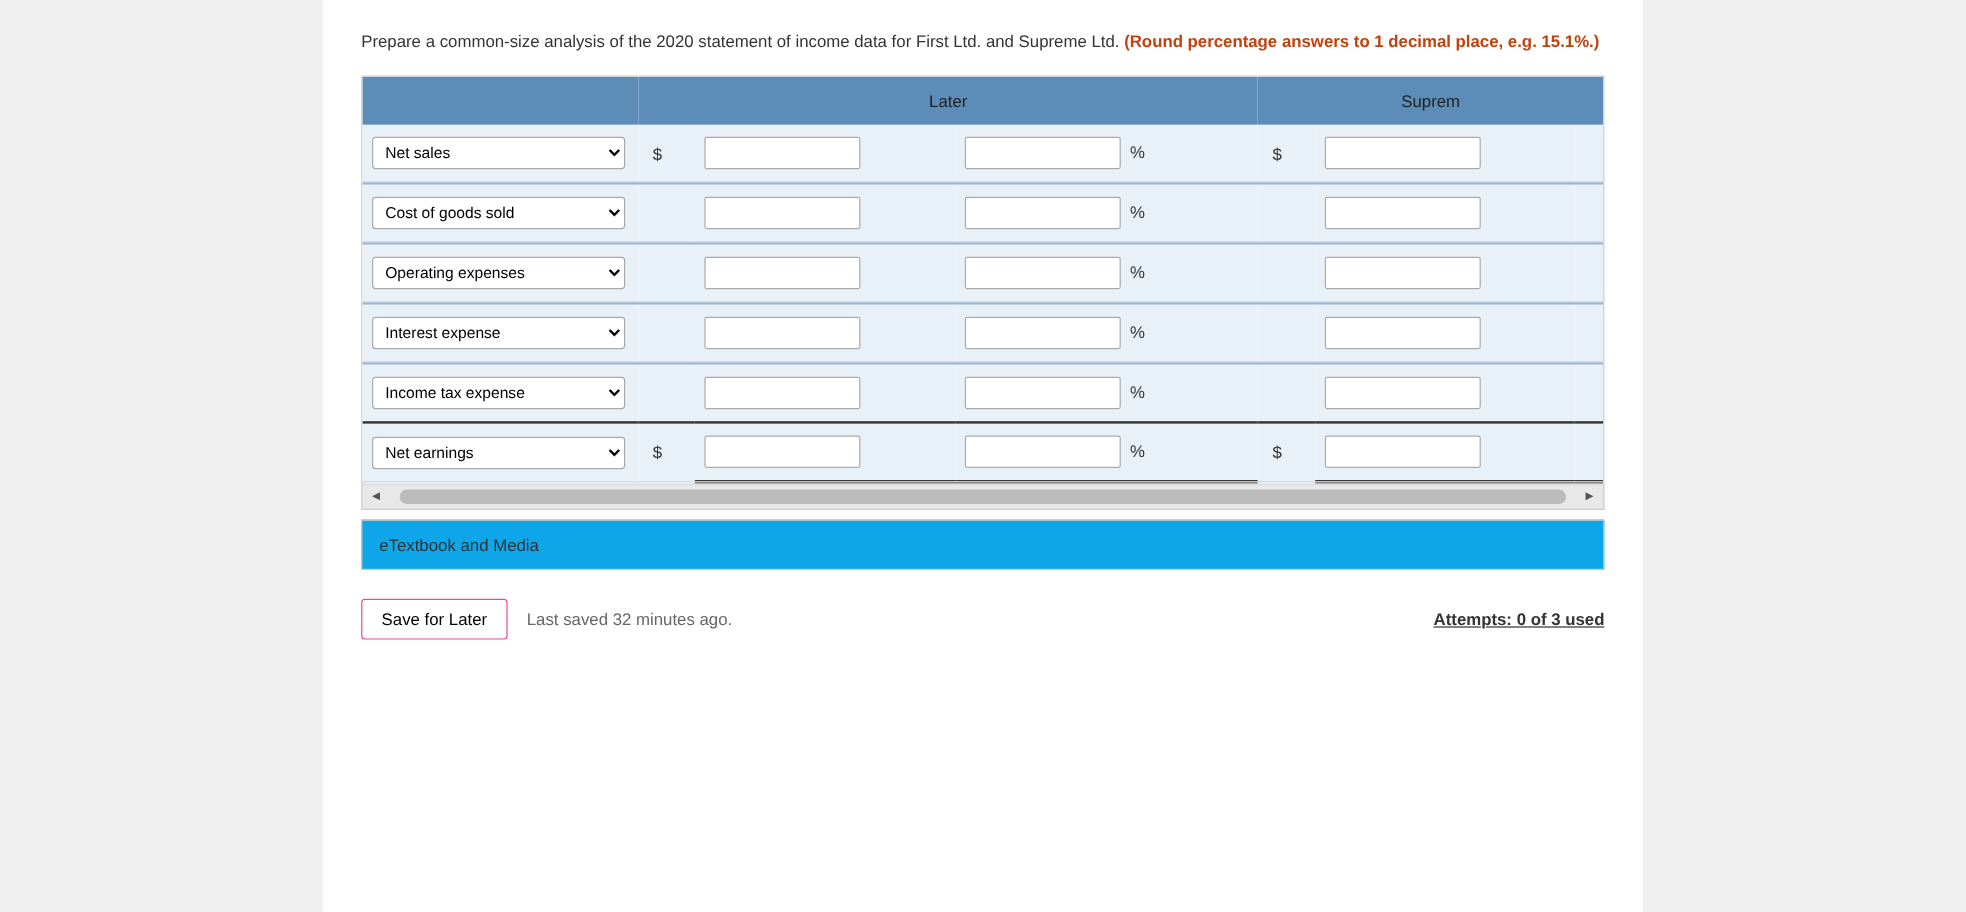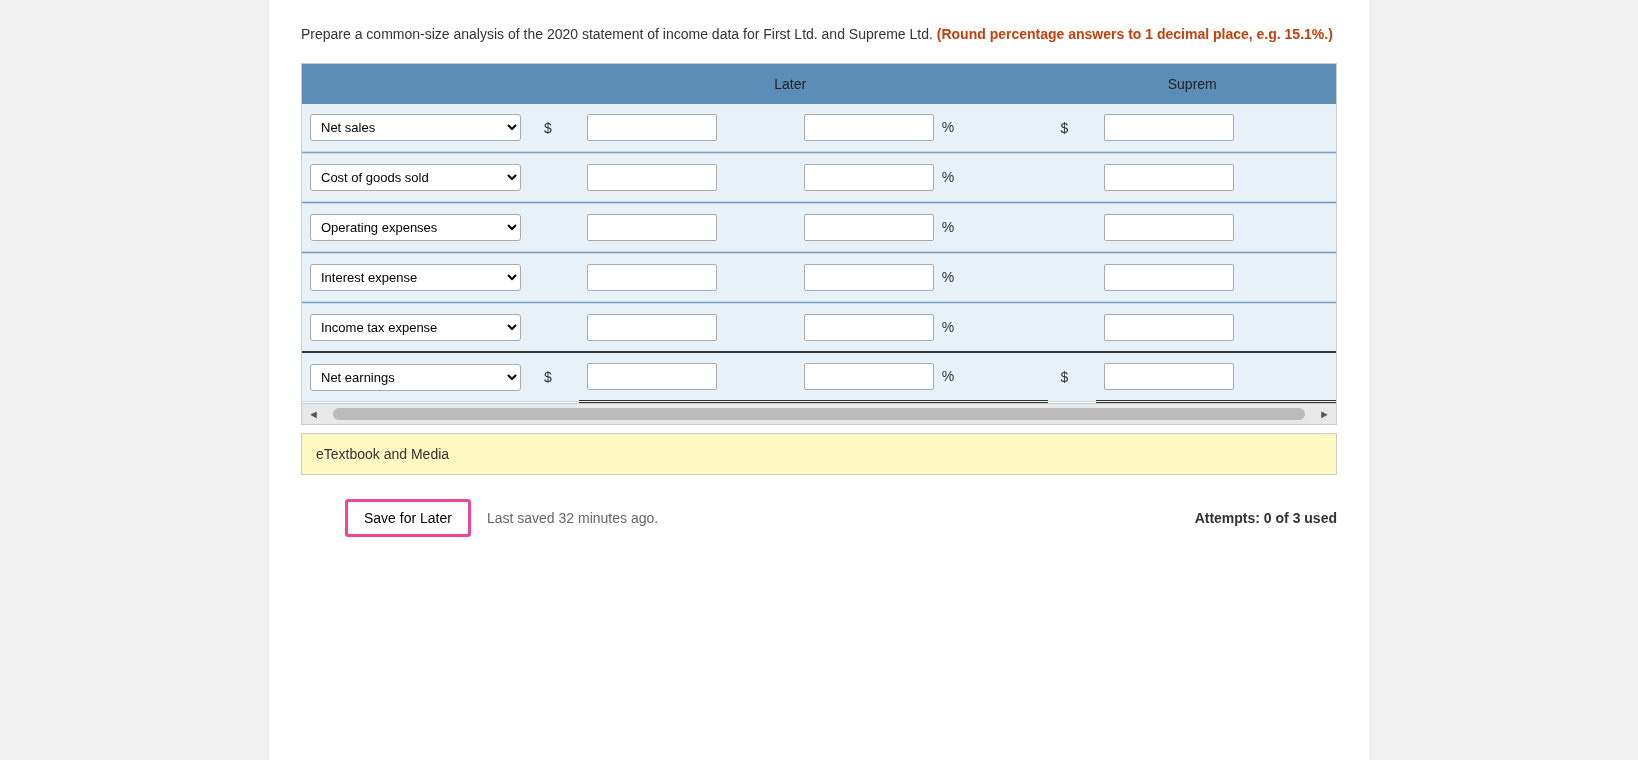--- a/index.html
+++ b/index.html
@@ -122,46 +122,46 @@
       font-size: 11px;
       color: #555;
       padding: 0 6px;
       cursor: pointer;
     }
     .etextbook-bar {
       border: 1px solid #ccc;
       padding: 12px 14px;
       font-size: 14px;
       margin-bottom: 12px;
-      background: #fef9c3;
+      background: #0ea5e9;
     }
     .bottom-bar {
       display: flex;
       align-items: center;
       padding: 12px 0 16px 0;
       gap: 16px;
     }
     .save-later-btn {
-      border: 3px solid #ec4899;
+      border: 1px solid #ec4899;
       background: #fff;
       padding: 8px 16px;
       font-size: 14px;
       cursor: pointer;
       border-radius: 3px;
-      margin-left: 44px;
     }
     .last-saved-text {
       color: #666;
       font-size: 14px;
     }
     .attempts-text {
       margin-left: auto;
       font-size: 14px;
       font-weight: bold;
       color: #333;
+      text-decoration: underline;
     }
     .submit-btn {
       background: #1a73e8;
       color: #fff;
       border: none;
       padding: 10px 22px;
       font-size: 14px;
       border-radius: 4px;
       cursor: pointer;
       font-weight: bold;

